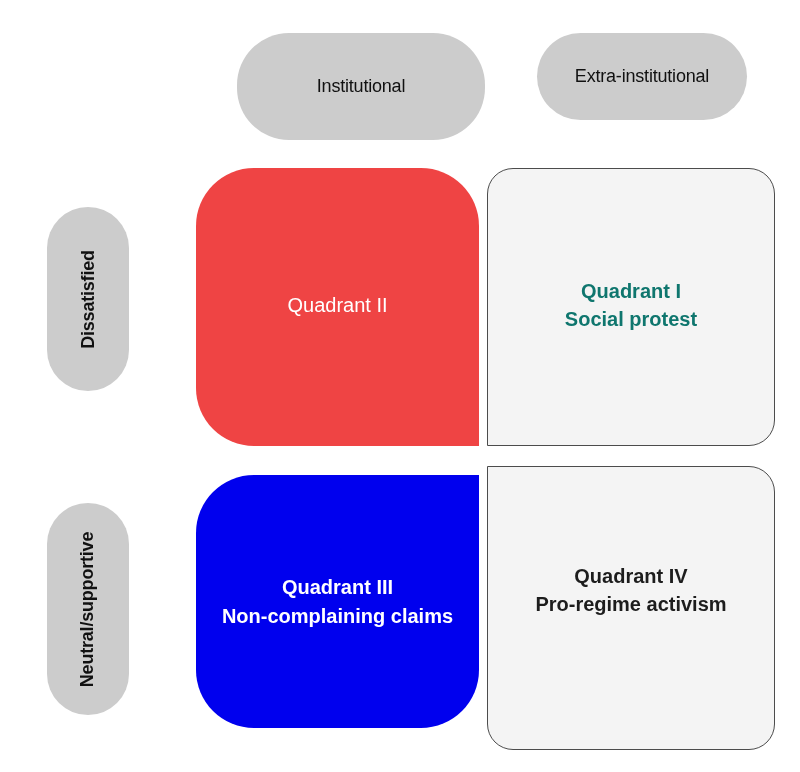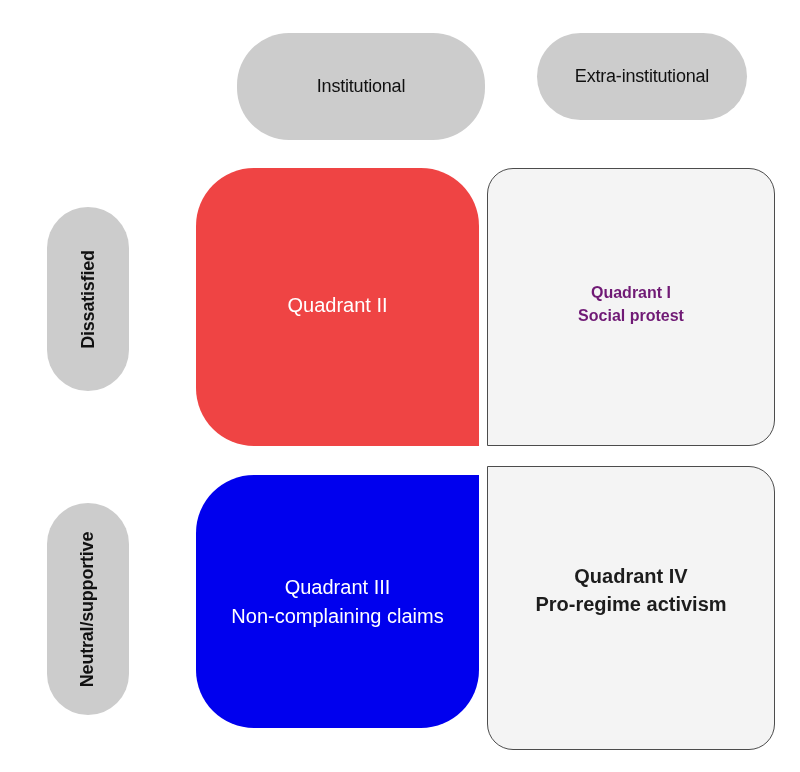--- a/index.html
+++ b/index.html
@@ -117,39 +117,39 @@
   #quadrant-i {
     left: 487px;
     top: 168px;
     width: 288px;
     height: 278px;
     background: #f4f4f4;
     border: 1.4px solid #4c4c4c;
     border-radius: 26px 26px 26px 0;
   }
   #quadrant-i .q-body {
-    color: #701a75;
-    font-size: 16px;
+    color: #0f766e;
+    font-size: 20px;
     font-weight: bold;
     padding-bottom: 4px;
   }
 
   
   #quadrant-iii {
     left: 196px;
     top: 475px;
     width: 283px;
     height: 253px;
     background: #0000ee;
     border-radius: 58px 0 58px 58px;
   }
   #quadrant-iii .q-body {
     color: #ffffff;
     font-size: 20px;
-    font-weight: normal;
+    font-weight: bold;
   }
 
   
   #quadrant-iv {
     left: 487px;
     top: 466px;
     width: 288px;
     height: 284px;
     background: #f4f4f4;
     border: 1.4px solid #4c4c4c;

